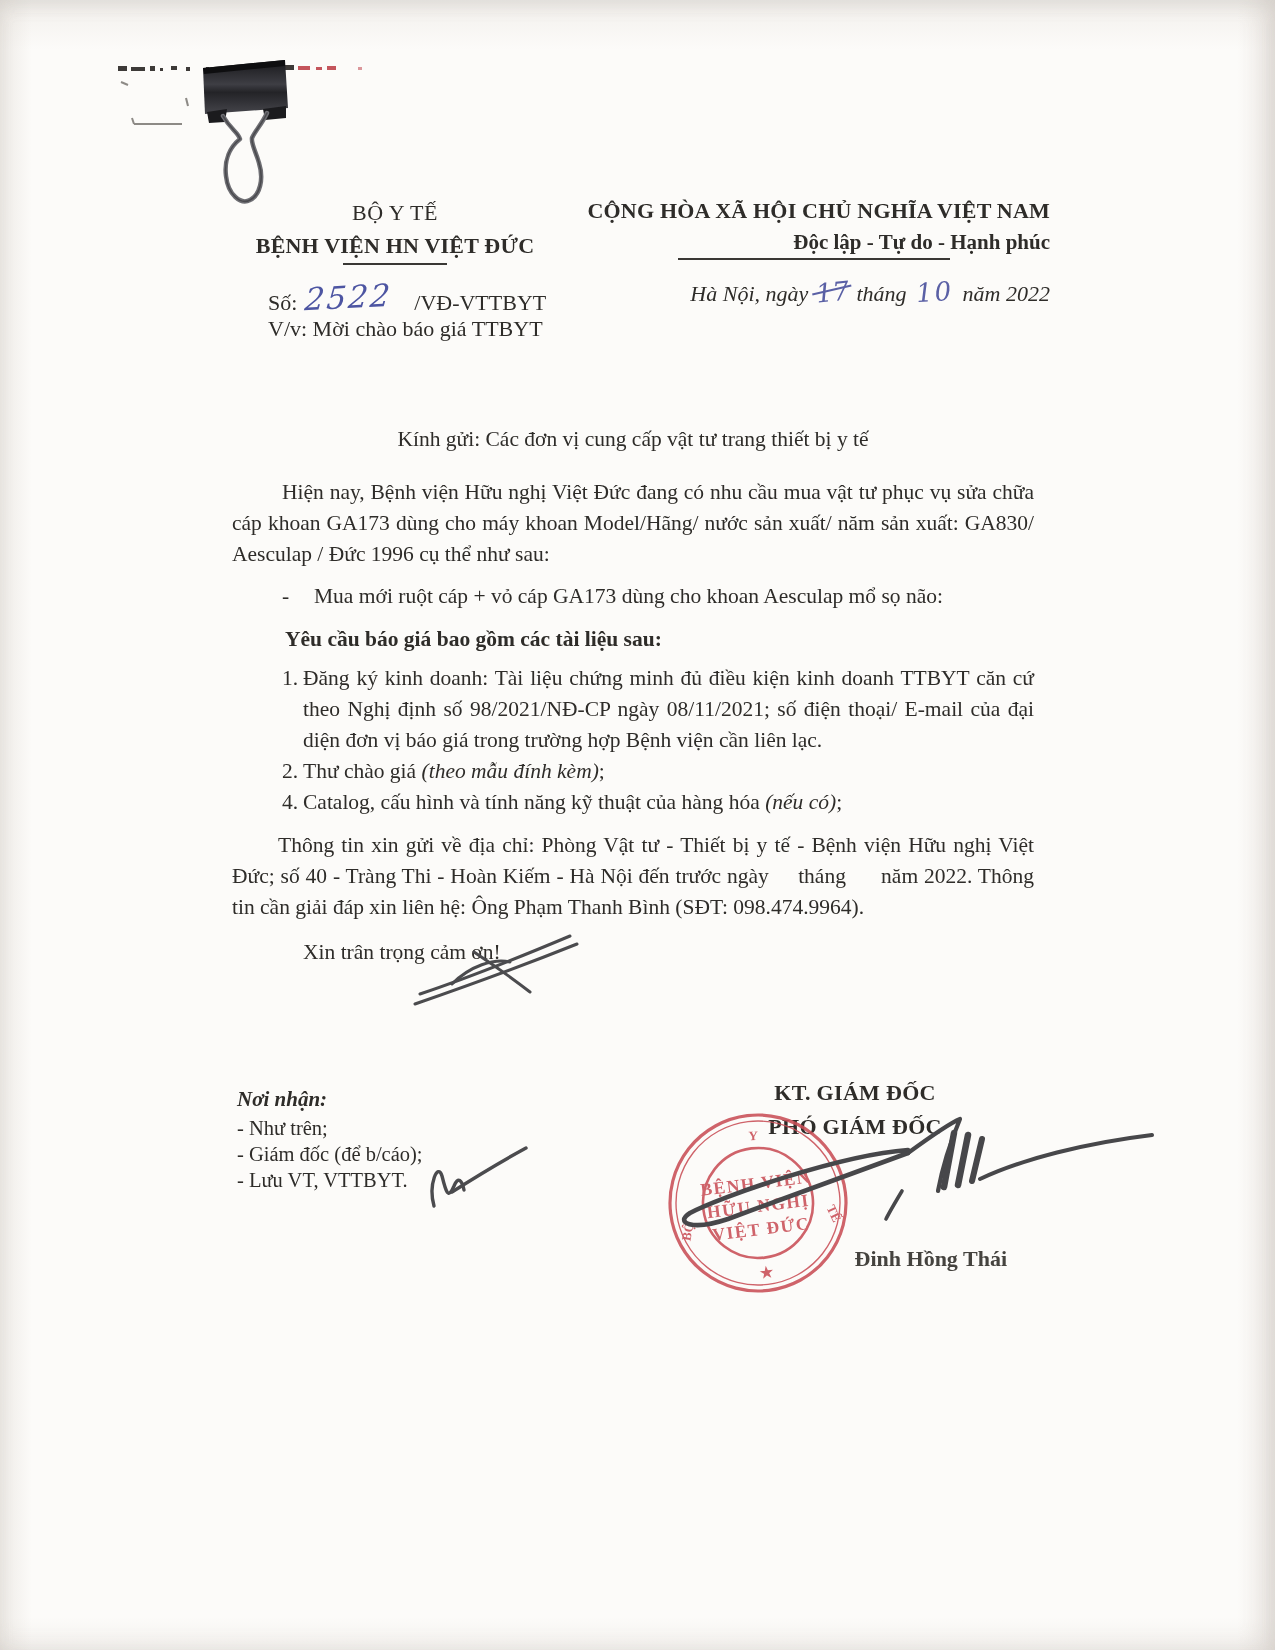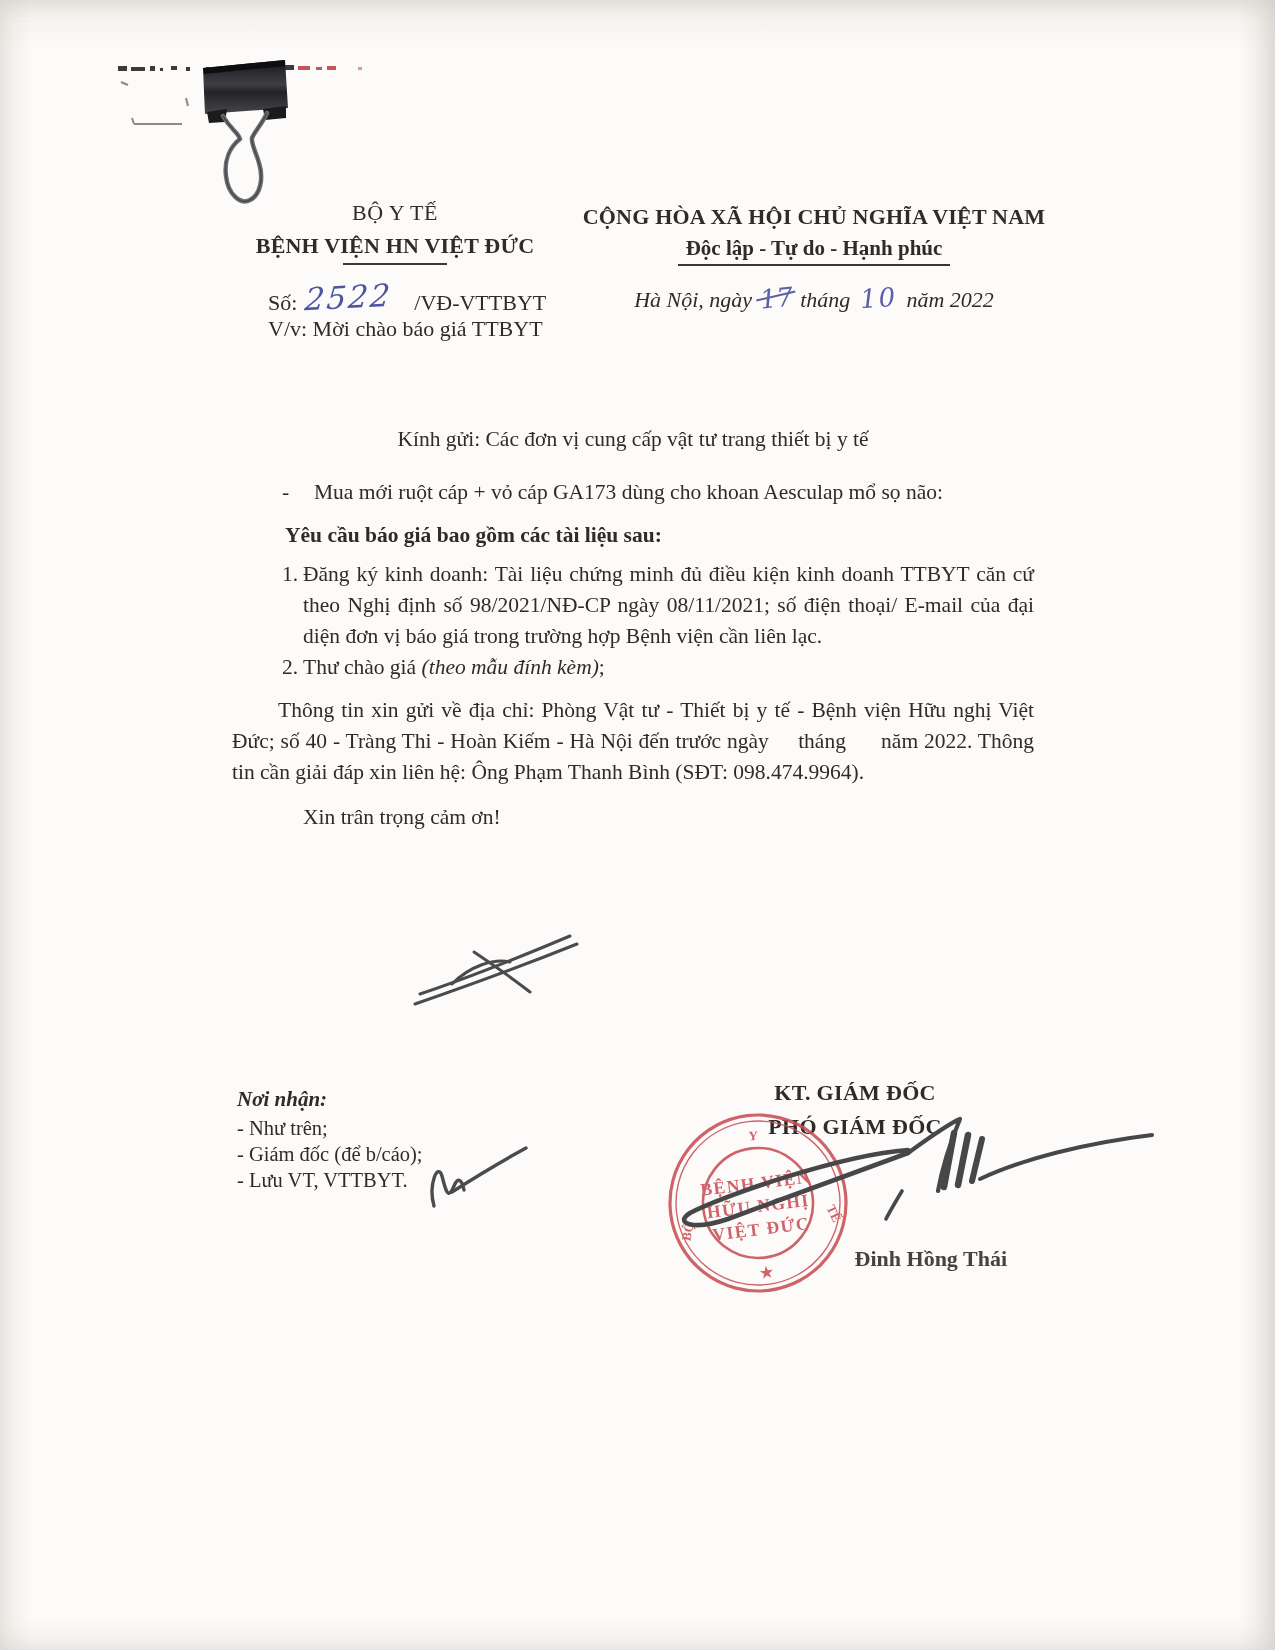--- a/index.html
+++ b/index.html
@@ -24,21 +24,21 @@
 
   .so-line { left:268px; top:281px; font-size:22px; white-space:nowrap; }
   .so-number {
     display:inline-block; font-family:"DejaVu Serif", serif; font-style:italic;
     font-size:31px; color:#4d55a2; transform:rotate(-3deg) skewX(-8deg);
     margin:0 6px 0 8px; position:relative; top:-2px; letter-spacing:2px;
   }
   .so-suffix { margin-left:16px; }
   .vv-line { left:268px; top:316px; font-size:22px; white-space:nowrap; }
 
-  .hdr-right { left:578px; top:204px; width:472px; text-align:center; }
+  .hdr-right { left:578px; top:198px; width:472px; text-align:right; }
   .national1 { font-size:22px; font-weight:bold; letter-spacing:.2px; }
   .national2 { font-size:21px; font-weight:bold; margin-top:6px; }
   .hdr-underline-right { width:272px; height:0; border-bottom:2px solid #3a3835; margin:3px auto 0; }
   .date-line { margin-top:17px; font-size:22px; font-style:italic; white-space:nowrap; }
   .hand { font-family:"DejaVu Serif", serif; font-style:italic; color:#5a60a5; }
   .date-day { display:inline-block; font-size:26px; transform:rotate(-6deg); position:relative; margin:0 2px; }
   .date-day .bar { position:absolute; left:-4px; top:12px; width:40px; height:2px; background:#5a60a5; transform:rotate(-7deg); }
   .date-month { display:inline-block; font-size:26px; transform:rotate(-4deg); margin:0 4px; letter-spacing:2px; }
 
   
@@ -133,30 +133,34 @@
       <span>Hà Nội, ngày</span>
       <span class="hand date-day"><span>17</span><span class="bar"></span></span>
       <span>tháng</span>
       <span class="hand date-month">10</span>
       <span>năm 2022</span>
     </div>
   </div>
 
   <div class="abs body-block">
     <div class="salutation">Kính gửi: Các đơn vị cung cấp vật tư trang thiết bị y tế</div>
+    <div class="para1">Hiện nay, Bệnh viện Hữu nghị Việt Đức đang có nhu cầu mua vật tư phục vụ sửa chữa cáp khoan GA173 dùng cho máy khoan Model/Hãng/ nước sản xuất/ năm sản xuất: GA830/ Aesculap / Đức 1996 cụ thể như sau:</div>
     <div class="bullet-line">
       <span class="bullet-dash">-</span><span>Mua mới ruột cáp + vỏ cáp GA173 dùng cho khoan Aesculap mổ sọ não:</span>
     </div>
     <div class="req-heading">Yêu cầu báo giá bao gồm các tài liệu sau:</div>
 
     <div class="item">
       <span class="num">1.</span><span>Đăng ký kinh doanh: Tài liệu chứng minh đủ điều kiện kinh doanh TTBYT căn cứ theo Nghị định số 98/2021/NĐ-CP ngày 08/11/2021; số điện thoại/ E-mail của đại diện đơn vị báo giá trong trường hợp Bệnh viện cần liên lạc.</span><span class="it"></span><span></span>
     </div>
     <div class="item">
       <span class="num">2.</span><span>Thư chào giá </span><span class="it">(theo mẫu đính kèm)</span><span>;</span>
+    </div>
+    <div class="item">
+      <span class="num">4.</span><span>Catalog, cấu hình và tính năng kỹ thuật của hàng hóa </span><span class="it">(nếu có)</span><span>;</span>
     </div>
 
     <div class="para2">Thông tin xin gửi về địa chỉ: Phòng Vật tư - Thiết bị y tế - Bệnh viện Hữu nghị Việt Đức; số 40 - Tràng Thi - Hoàn Kiếm - Hà Nội đến trước ngày&nbsp;&nbsp;&nbsp;&nbsp;&nbsp;tháng&nbsp;&nbsp;&nbsp;&nbsp;&nbsp;&nbsp;năm 2022. Thông tin cần giải đáp xin liên hệ: Ông Phạm Thanh Bình (SĐT: 098.474.9964).</div>
     <div class="thanks">Xin trân trọng cảm ơn!</div>
   </div>
 
   <svg class="abs sig-svg" style="left:412px; top:922px;" width="180" height="90" viewBox="0 0 180 90">
     <g fill="none" stroke="#4b4b4e" stroke-width="3" stroke-linecap="round">
       <path d="M8 72 C 50 58 120 30 158 14"></path>
       <path d="M3 82 C 55 64 125 38 165 22"></path>

